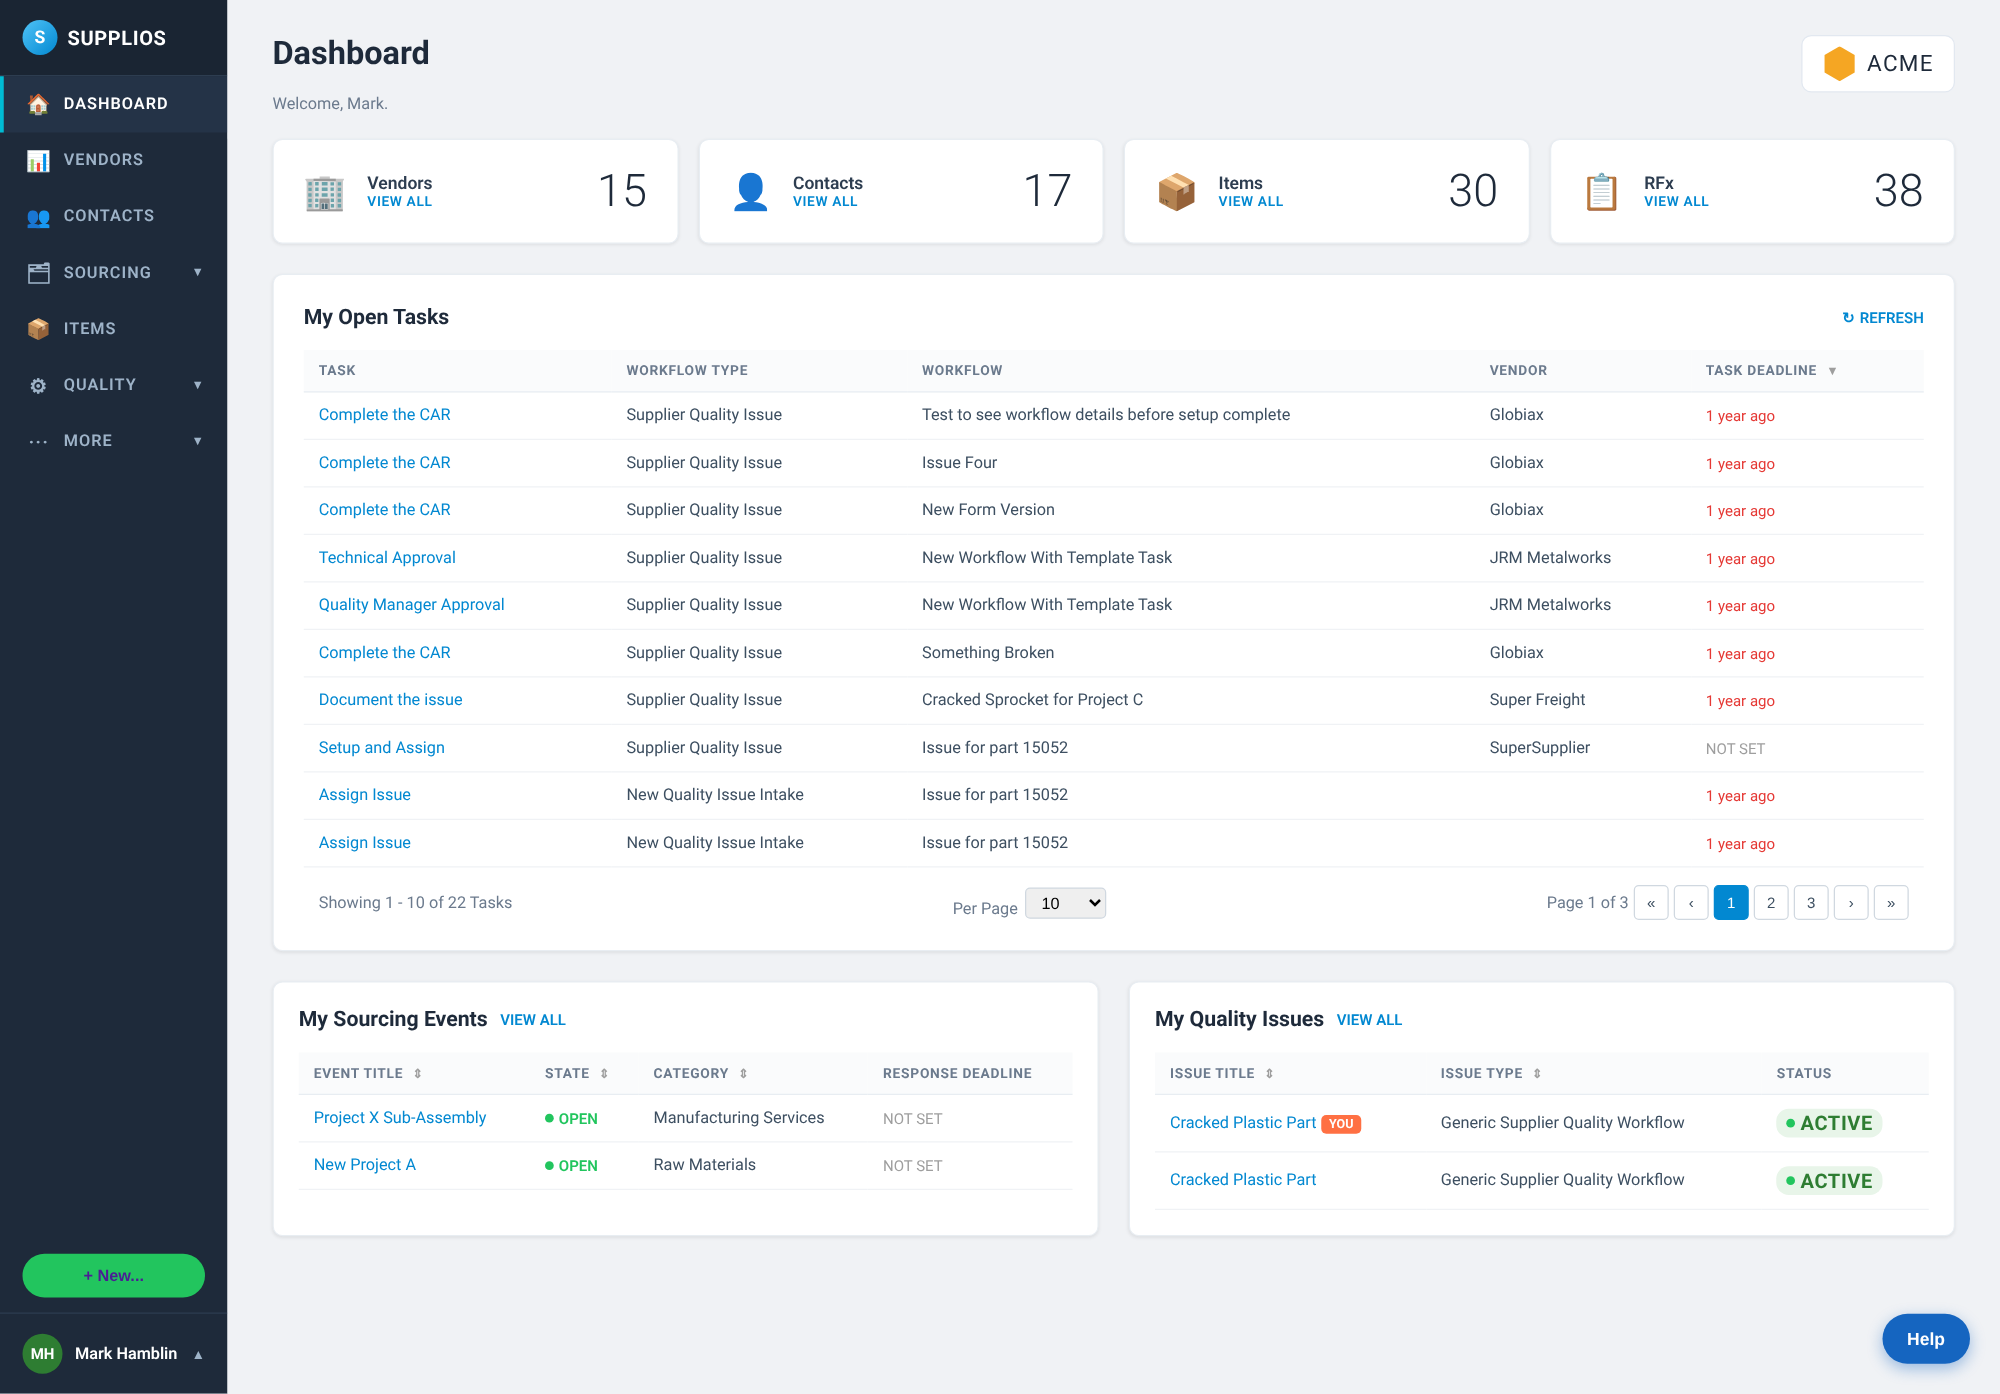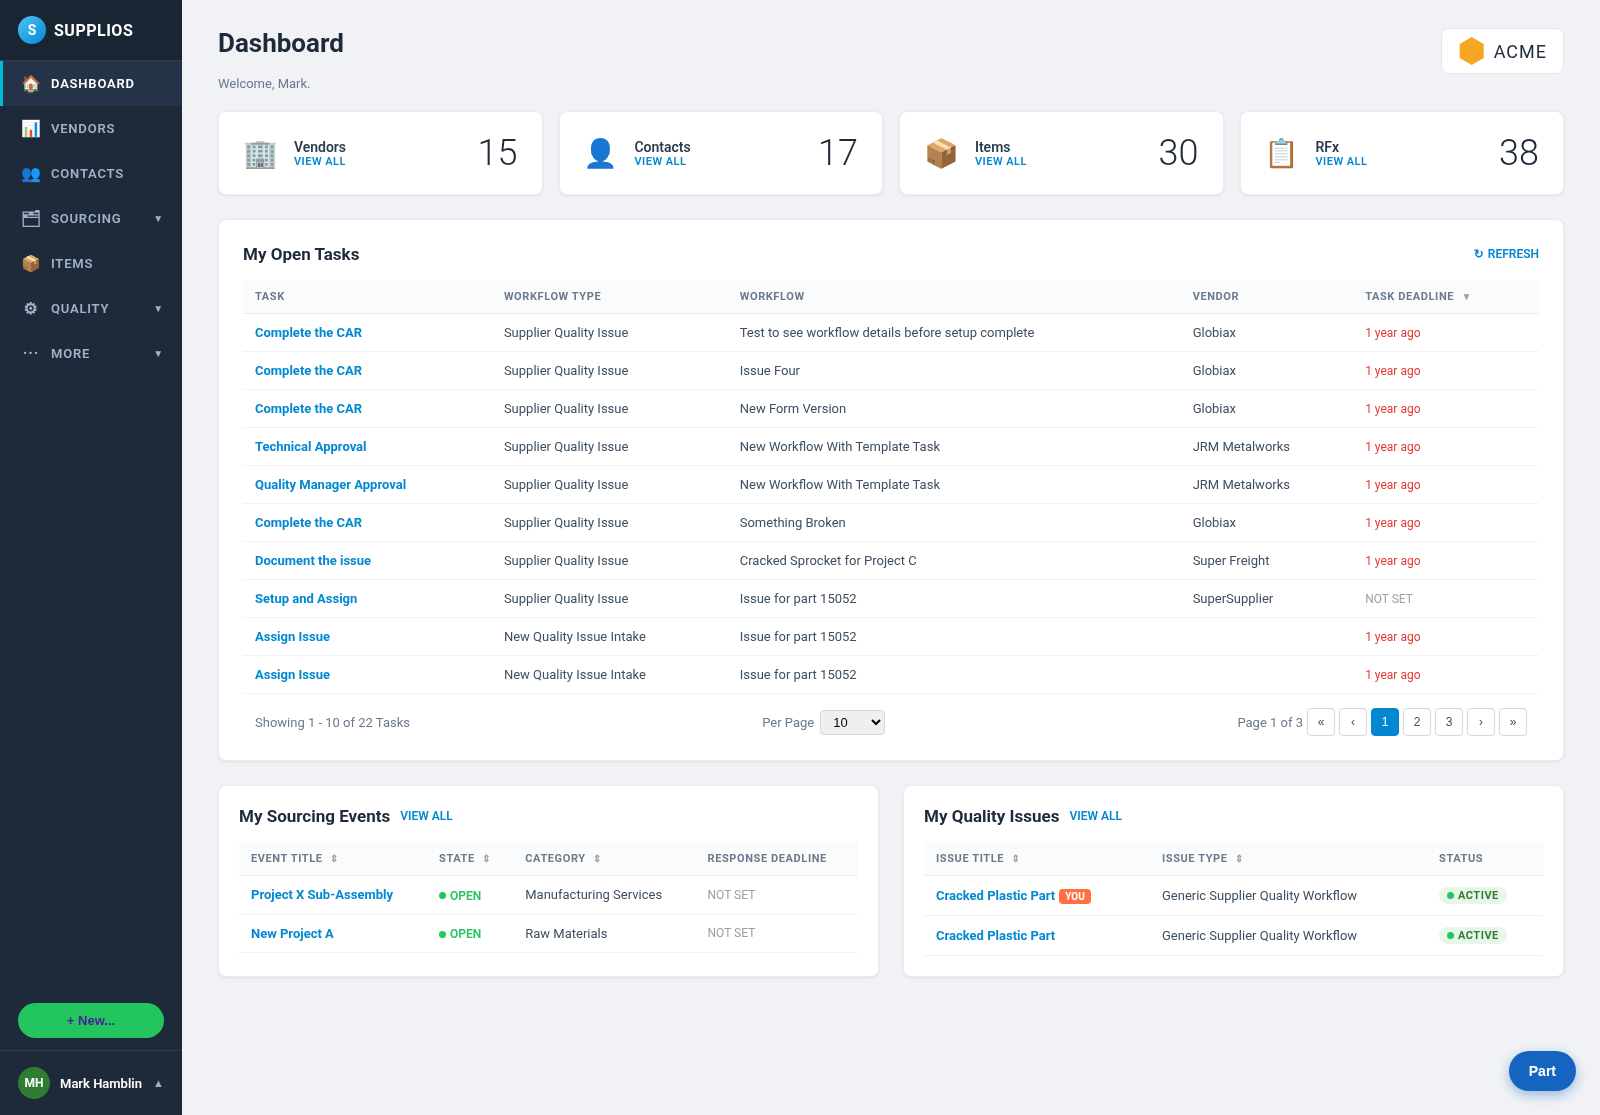--- a/index.html
+++ b/index.html
@@ -94,52 +94,52 @@
 
     
     table { width: 100%; border-collapse: collapse; font-size: 13px; }
     thead th {
       text-align: left; padding: 10px 12px; font-size: 11px; font-weight: 700;
       color: #6b7a8d; text-transform: uppercase; letter-spacing: 0.6px;
       border-bottom: 1px solid #e8edf2; background: #fafbfc;
     }
     tbody tr { border-bottom: 1px solid #f0f2f5; }
     tbody td { padding: 11px 12px; color: #3d4f61; }
-    .task-link { color: #0288d1; font-weight: 700; cursor: pointer; text-decoration: none; }
+    .task-link { color: #0288d1; font-weight: 400; cursor: pointer; text-decoration: none; }
     .deadline-red { color: #e53935; font-size: 12px; }
     .not-set { color: #9e9e9e; font-size: 12px; }
     .sort-icon { margin-left: 4px; color: #9e9e9e; font-size: 10px; }
 
     
     .pagination-row {
       display: flex; align-items: center; justify-content: space-between;
       padding: 14px 12px 0; font-size: 13px; color: #6b7a8d;
     }
     .page-controls { display: flex; align-items: center; gap: 4px; }
-    .per-page { display: flex; align-items: center; gap: 6px; }
+    .per-page { display: flex; align-items: flex-end; gap: 6px; }
     .per-page select { border: 1px solid #d0d8e0; border-radius: 4px; padding: 3px 20px 3px 8px; font-size: 13px; }
     .page-btn {
       width: 28px; height: 28px; border: 1px solid #d0d8e0; background: white;
       border-radius: 4px; cursor: pointer; display: flex; align-items: center;
       justify-content: center; font-size: 12px; color: #3d4f61;
     }
     .page-btn.active { background: #0288d1; color: white; border-color: #0288d1; }
 
     
     .bottom-grid { display: grid; grid-template-columns: 1fr 1fr; gap: 24px; padding: 0 36px 24px; }
     .bottom-section { background: white; border-radius: 8px; padding: 20px; box-shadow: 0 1px 3px rgba(0,0,0,0.08); border: 1px solid #e8edf2; }
     .view-all-link { font-size: 12px; color: #0288d1; font-weight: 600; cursor: pointer; margin-left: 10px; }
 
     .badge-open {
       display: inline-flex; align-items: center; gap: 4px;
       color: #22c55e; font-size: 12px; font-weight: 600;
     }
     .badge-active {
       display: inline-flex; align-items: center; gap: 4px;
-      background: #e8f5e9; color: #2e7d32; font-size: 11px; font-weight: 700;
+      background: #e8f5e9; color: #2e7d32; font-size: 16px; font-weight: 700;
       padding: 2px 8px; border-radius: 10px; letter-spacing: 0.5px;
     }
     .badge-you {
       background: #ff7043; color: white; font-size: 10px; font-weight: 700;
       padding: 2px 6px; border-radius: 4px; margin-left: 4px;
     }
     .dot { width: 7px; height: 7px; border-radius: 50%; background: #22c55e; display: inline-block; }
 
     
     .help-btn {
@@ -422,13 +422,13 @@
     <td>Generic Supplier Quality Workflow</td>
     <td><span class="badge-active"><span class="dot"></span>ACTIVE</span></td>
   </tr>
           </tbody>
       </table>
     </div>
   </div>
 
 </div>
 
-<button class="help-btn">Part</button>
+<button class="help-btn">Help</button>
 
 </body></html>

